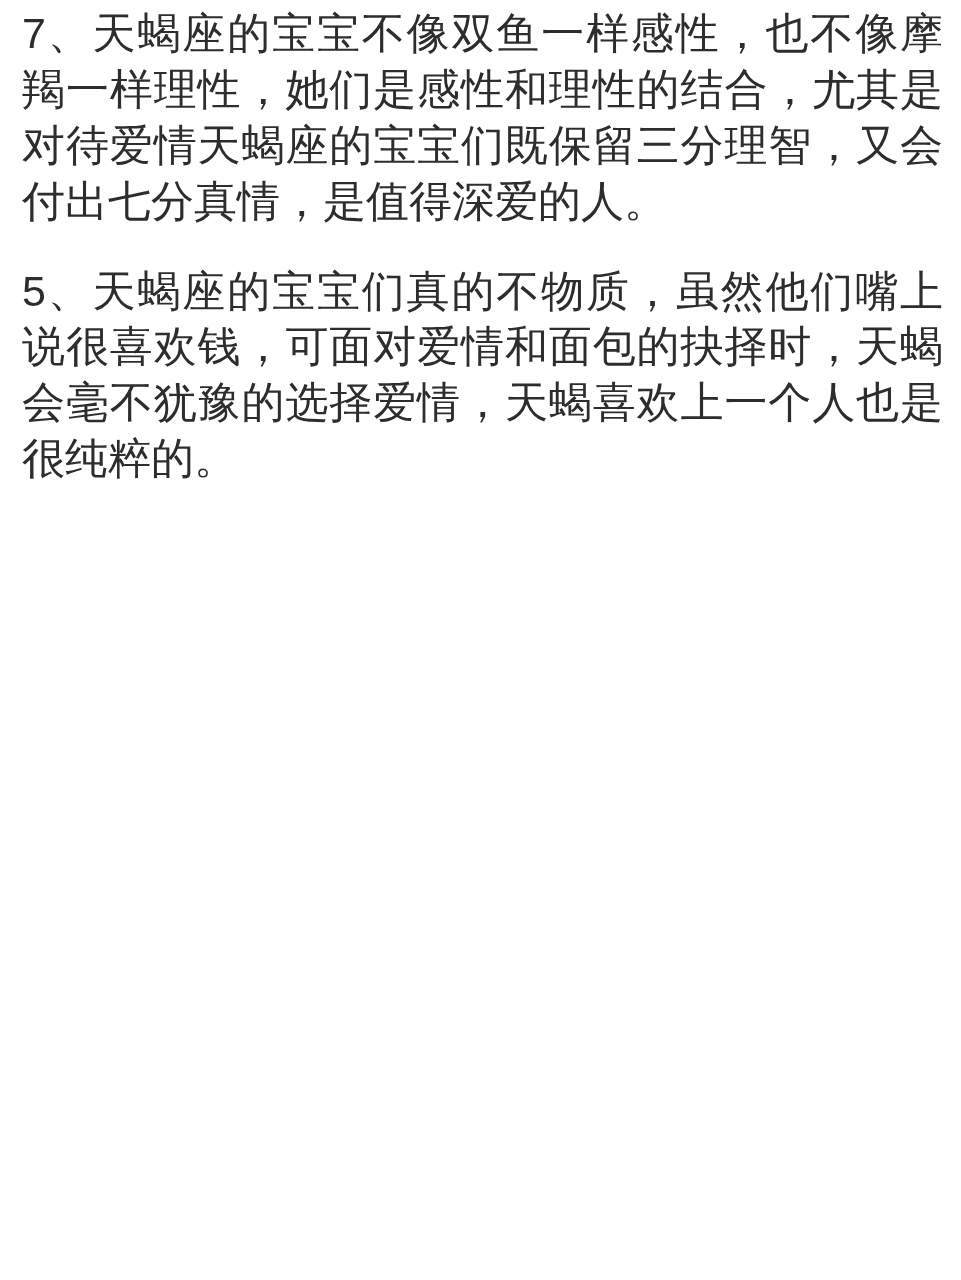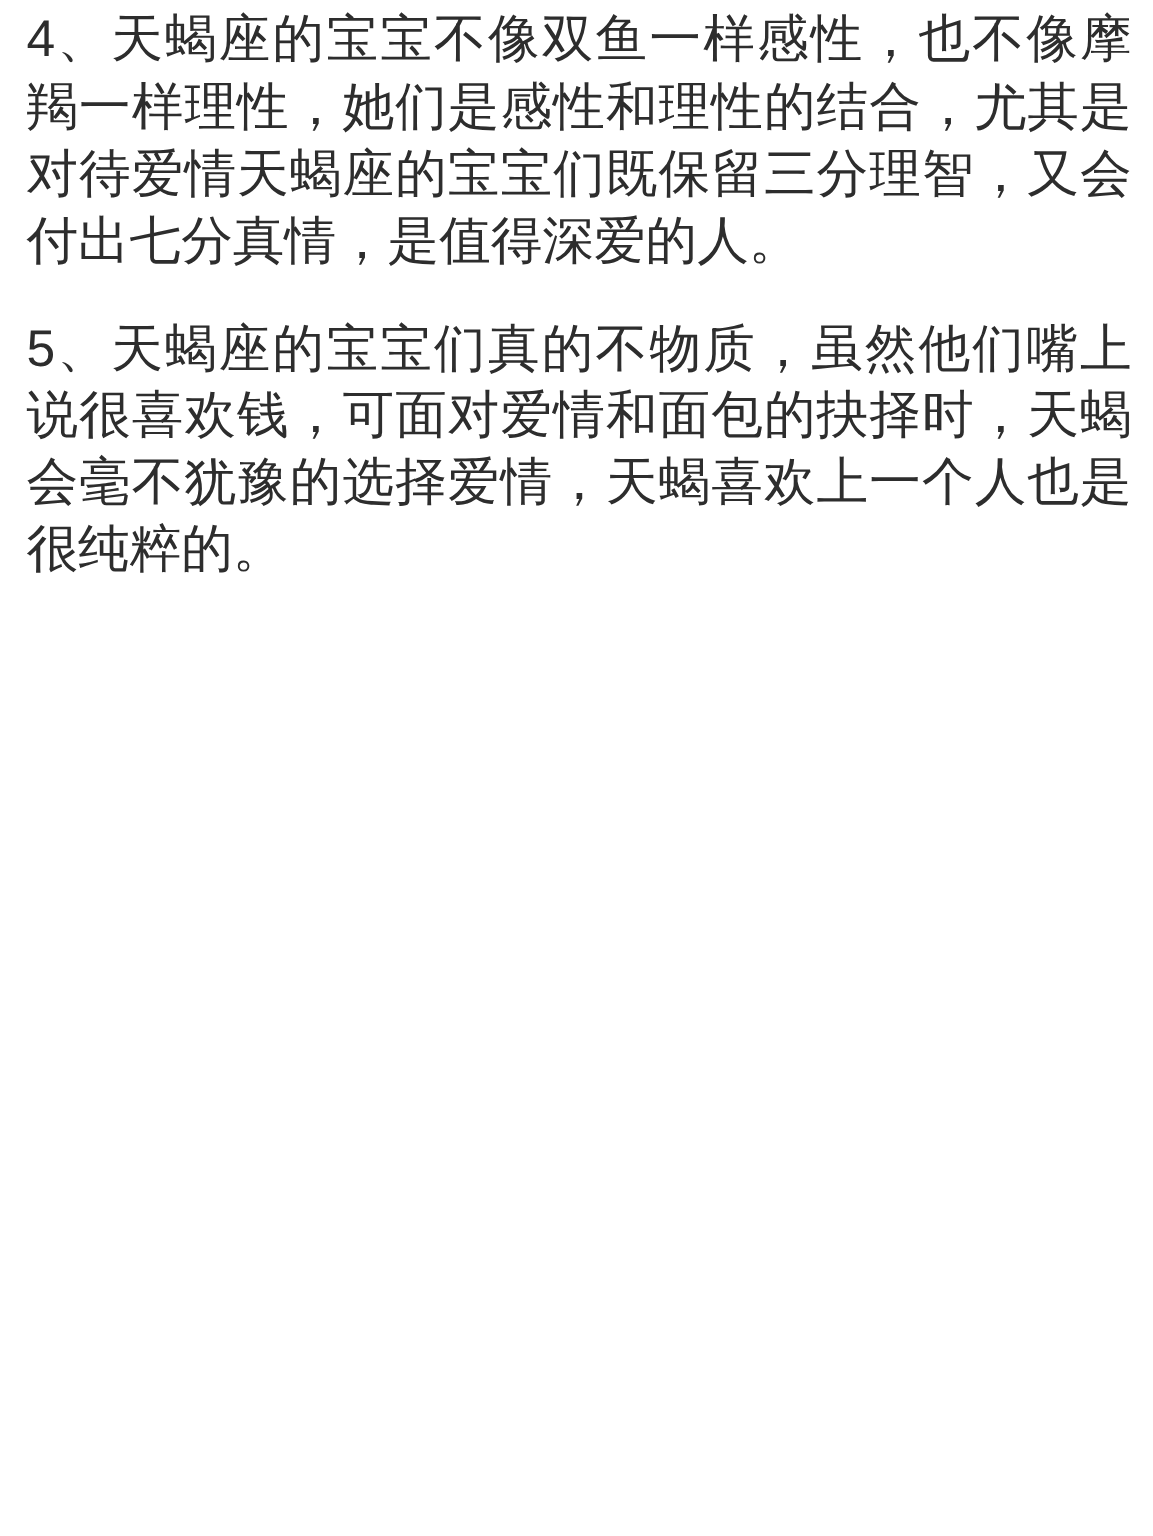--- a/index.html
+++ b/index.html
@@ -33,15 +33,15 @@
     word-break: break-all;
   }
   .para:last-child {
     margin-bottom: 0;
   }
 </style>
 </head>
 <body>
 
 <div class="page">
-  <p class="para">4、天蝎座的宝宝不像双鱼一样感性，也不像摩羯一样理性，她们是感性和理性的结合，尤其是对待爱情天蝎座的宝宝们既保留三分理智，又会付出七分真情，是值得深爱的人。</p>
+  <p class="para">7、天蝎座的宝宝不像双鱼一样感性，也不像摩羯一样理性，她们是感性和理性的结合，尤其是对待爱情天蝎座的宝宝们既保留三分理智，又会付出七分真情，是值得深爱的人。</p>
   <p class="para">5、天蝎座的宝宝们真的不物质，虽然他们嘴上说很喜欢钱，可面对爱情和面包的抉择时，天蝎会毫不犹豫的选择爱情，天蝎喜欢上一个人也是很纯粹的。</p>
 </div>
 
 </body></html>

